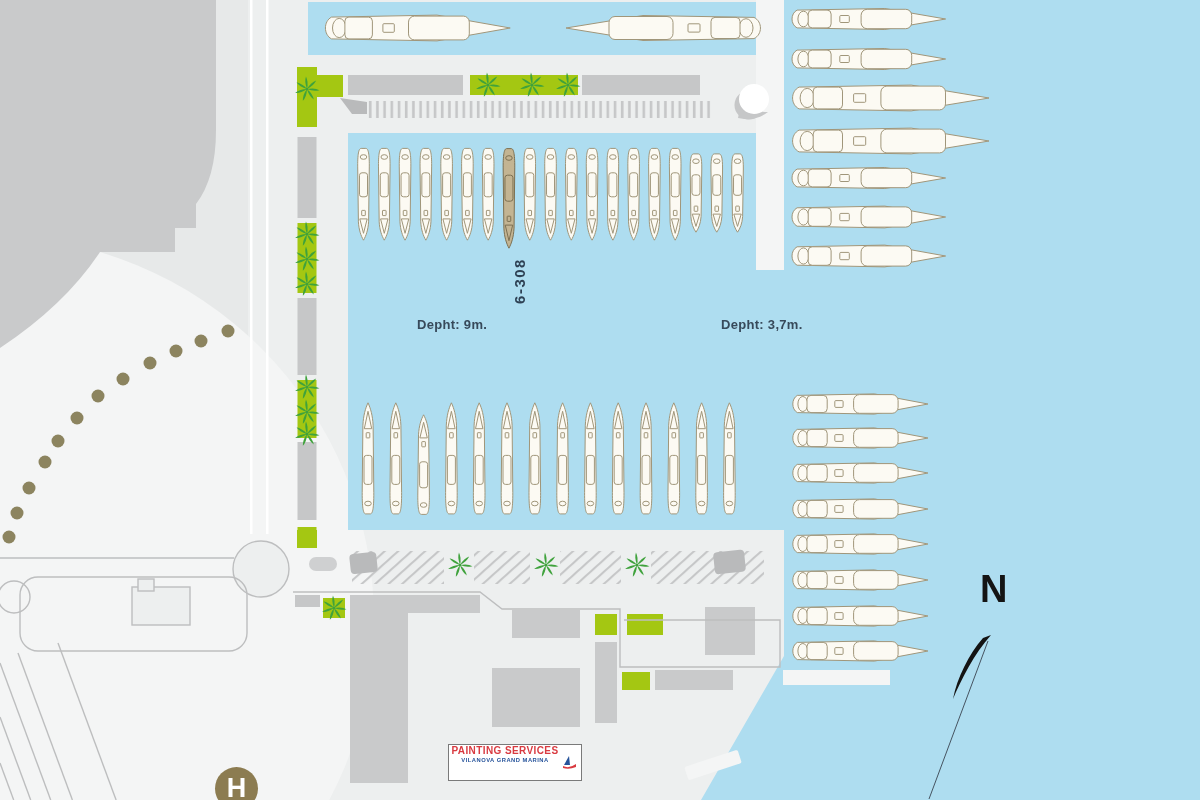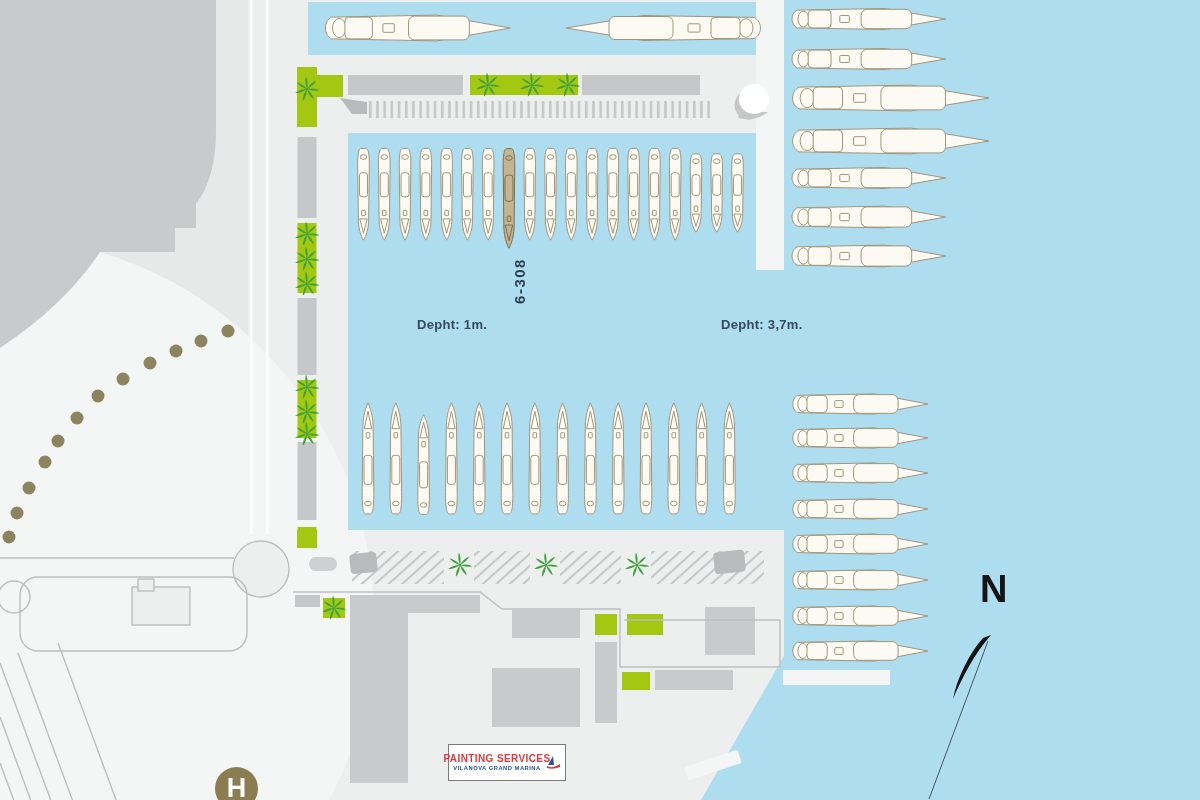--- a/index.html
+++ b/index.html
@@ -10,23 +10,23 @@
   .overlay{position:absolute;white-space:nowrap;}
   #berth-label{left:486px;top:271px;width:70px;height:20px;text-align:center;
      transform:rotate(-90deg);font-size:15px;font-weight:bold;letter-spacing:1.5px;color:#2e4154;}
   .depth{font-size:13px;font-weight:600;color:#37495a;letter-spacing:.3px;}
   #depth-west{left:417px;top:317px;}
   #depth-east{left:721px;top:317px;}
   #compass-n{left:980px;top:568px;font-size:38px;font-weight:800;color:#141414;}
   #helipad{left:215px;top:767px;width:43px;height:43px;border-radius:50%;
      background:#8c7c51;display:flex;align-items:center;justify-content:center;}
   #helipad span{color:#fff;font-weight:bold;font-size:27px;line-height:1;}
-  #logo-box{left:448px;top:744px;width:118px;height:37px;background:#fff;
+  #logo-box{left:448px;top:744px;width:134px;height:37px;background:#fff;
      border:1.5px solid #7a7a7a;box-sizing:border-box;display:flex;flex-direction:column;
-     align-items:center;justify-content:center;padding-right:20px;}
+     align-items:center;padding-right:20px;}
   #logo-line1{color:#d93b41;font-size:10px;font-weight:bold;letter-spacing:.4px;line-height:1.15;}
   #logo-line2{color:#27549b;font-size:5.8px;font-weight:bold;letter-spacing:.5px;line-height:1.2;}
   #logo-sail{position:absolute;right:3px;top:10px;}
 </style>
 </head>
 <body>
 
 <div id="map-wrap">
     <svg width="1200" height="800" viewBox="0 0 1200 800">
       <defs>
@@ -604,21 +604,21 @@
         <path d="M0,0 Q7.5,-2.6 12.5,-0.6 Q6.8,1.9 0,0 Z" transform="rotate(268)"></path>
         <path d="M0,0 Q7.5,-2.6 12.5,-0.6 Q6.8,1.9 0,0 Z" transform="rotate(320)"></path>
         <circle r="1.3"></circle>
       </g>
       <path d="M991,635 C974,654 961,680 953,699 C957,678 969,654 983,638 Z" fill="#141414"></path>
       <line x1="988" y1="641" x2="929" y2="799" stroke="#3a4450" stroke-width="0.9"></line>
     </svg>
   </div>
 
 <div class="overlay" id="berth-label">6-308</div>
-<div class="overlay depth" id="depth-west">Depht: 1m.</div>
+<div class="overlay depth" id="depth-west">Depht: 9m.</div>
 <div class="overlay depth" id="depth-east">Depht: 3,7m.</div>
 <div class="overlay" id="compass-n">N</div>
 <div class="overlay" id="helipad">
   <span>H</span>
 </div>
 <div class="overlay" id="logo-box">
   <div id="logo-line1">PAINTING SERVICES</div>
   <div id="logo-line2">VILANOVA GRAND MARINA</div>
   <svg id="logo-sail" width="17" height="15" viewBox="0 0 17 15">
     <path d="M3,10 L8,1 L9,10 Z" fill="#27549b"></path>

